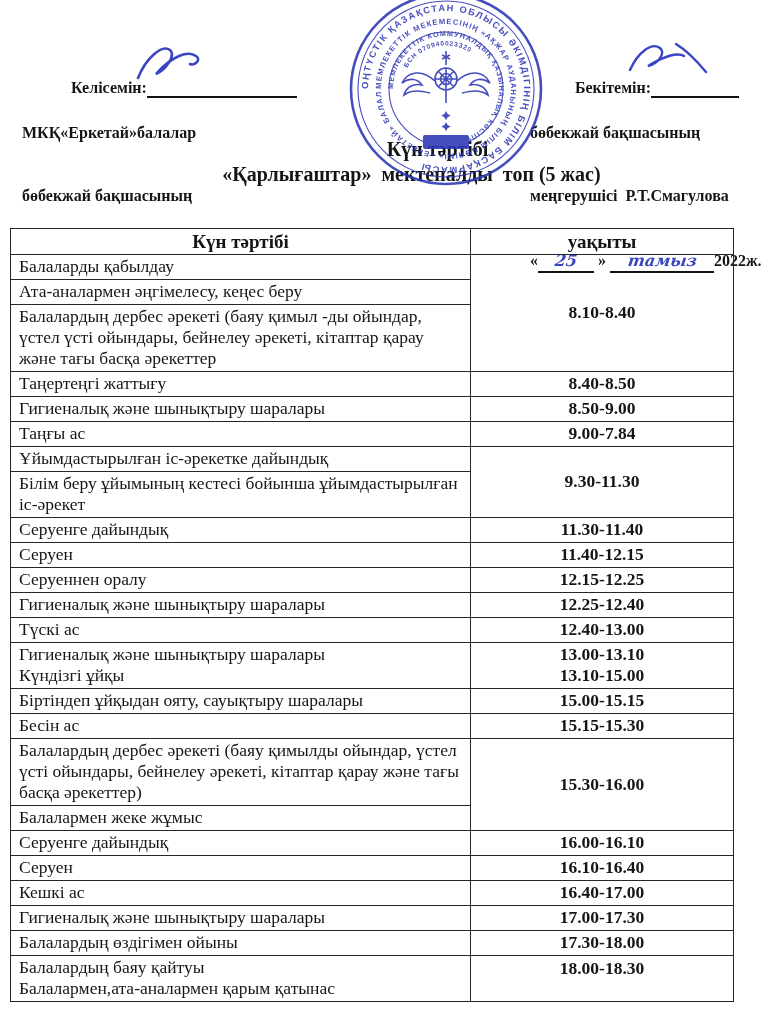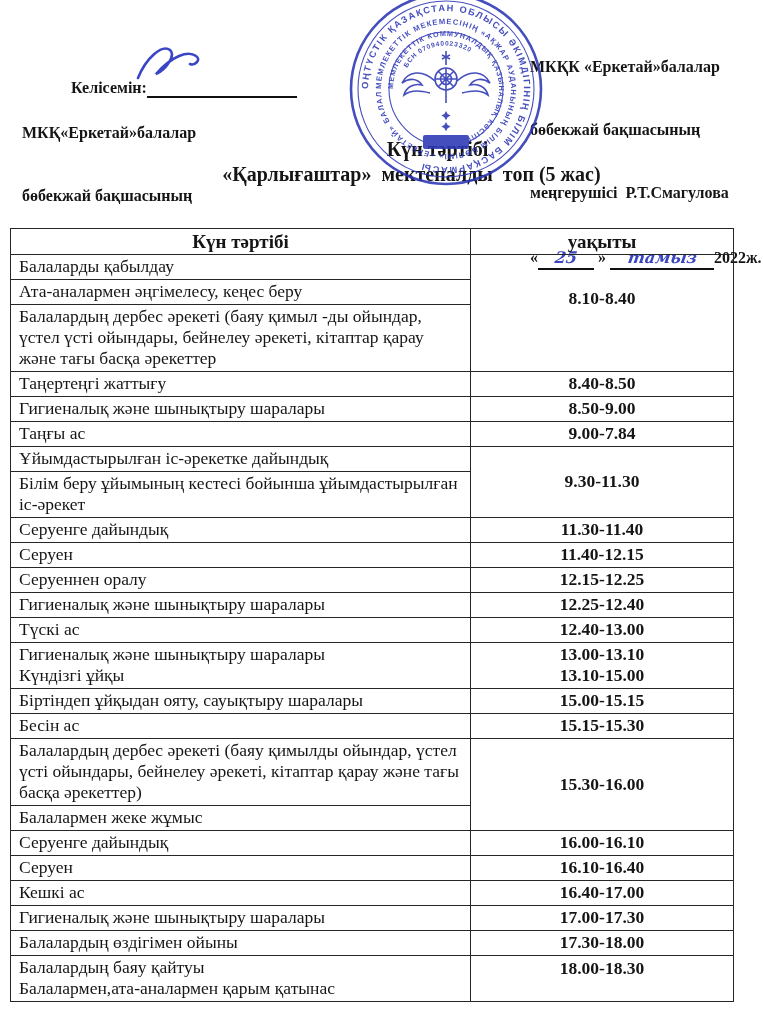--- a/index.html
+++ b/index.html
@@ -42,21 +42,21 @@
   .sched col.c1{width:460px;}
   .sched col.c2{width:263px;}
   .sched th,.sched td{
     border:1.5px solid #262626;
     padding:1px 8px 2px 8px;
     line-height:21px;
     vertical-align:top;
   }
   .sched th{font-size:19px;font-weight:bold;text-align:center;padding:2px 4px;}
   .sched td.time{font-weight:bold;text-align:center;}
-  .sched td.t-top{vertical-align:top;padding-top:33px;}
+  .sched td.t-top{vertical-align:top;padding-top:47px;}
   .sched td.t-mid{vertical-align:middle;}
   .sched td.t-first{vertical-align:top;padding-top:2px;}
   .sched td div{padding:0;margin:0;}
   .indent1{padding-left:6px;}
 </style>
 </head>
 <body>
 
 <div class="page">
 
@@ -65,21 +65,26 @@
       <span>Келісемін:</span><span class="sig-line" style="width:150px"></span>
       <svg class="sig-svg" style="left:110px;top:-12px" width="100" height="40" viewBox="0 0 100 40">
         <path d="M6,34 C14,14 30,0 38,6 C44,11 34,26 24,30 C40,12 56,6 64,12 C70,16 62,22 58,20" fill="none" stroke="#3a45c6" stroke-width="2.6" stroke-linecap="round"></path>
       </svg>
     </div>
     <div>МКҚ«Еркетай»балалар</div>
     <div>бөбекжай бақшасының</div>
   </div>
 
   <div class="hdr-block hdr-right">
-    <div>МКҚК «Еркетай»балалар</div>
+    <div class="hdr-label-row">
+      <span>Бекітемін:</span><span class="sig-line" style="width:88px"></span>
+      <svg class="sig-svg" style="left:92px;top:-16px" width="90" height="40" viewBox="0 0 90 40">
+        <path d="M8,30 C16,12 30,2 38,8 C44,13 36,24 26,26 C42,16 56,12 62,16 M54,4 C64,10 74,20 84,32" fill="none" stroke="#3a45c6" stroke-width="2.4" stroke-linecap="round"></path>
+      </svg>
+    </div>
     <div>бөбекжай бақшасының</div>
     <div>меңгерушісі  Р.Т.Смагулова</div>
     <div class="date-row">
       <span>«</span><span class="u" style="width:56px"><span class="hand">25</span></span>
       <span>»</span>
       <span class="u" style="width:104px"><span class="hand">тамыз</span></span><span>2022ж.</span>
     </div>
   </div>
 
   <svg class="stamp" width="198" height="198" viewBox="-99 -99 198 198">

